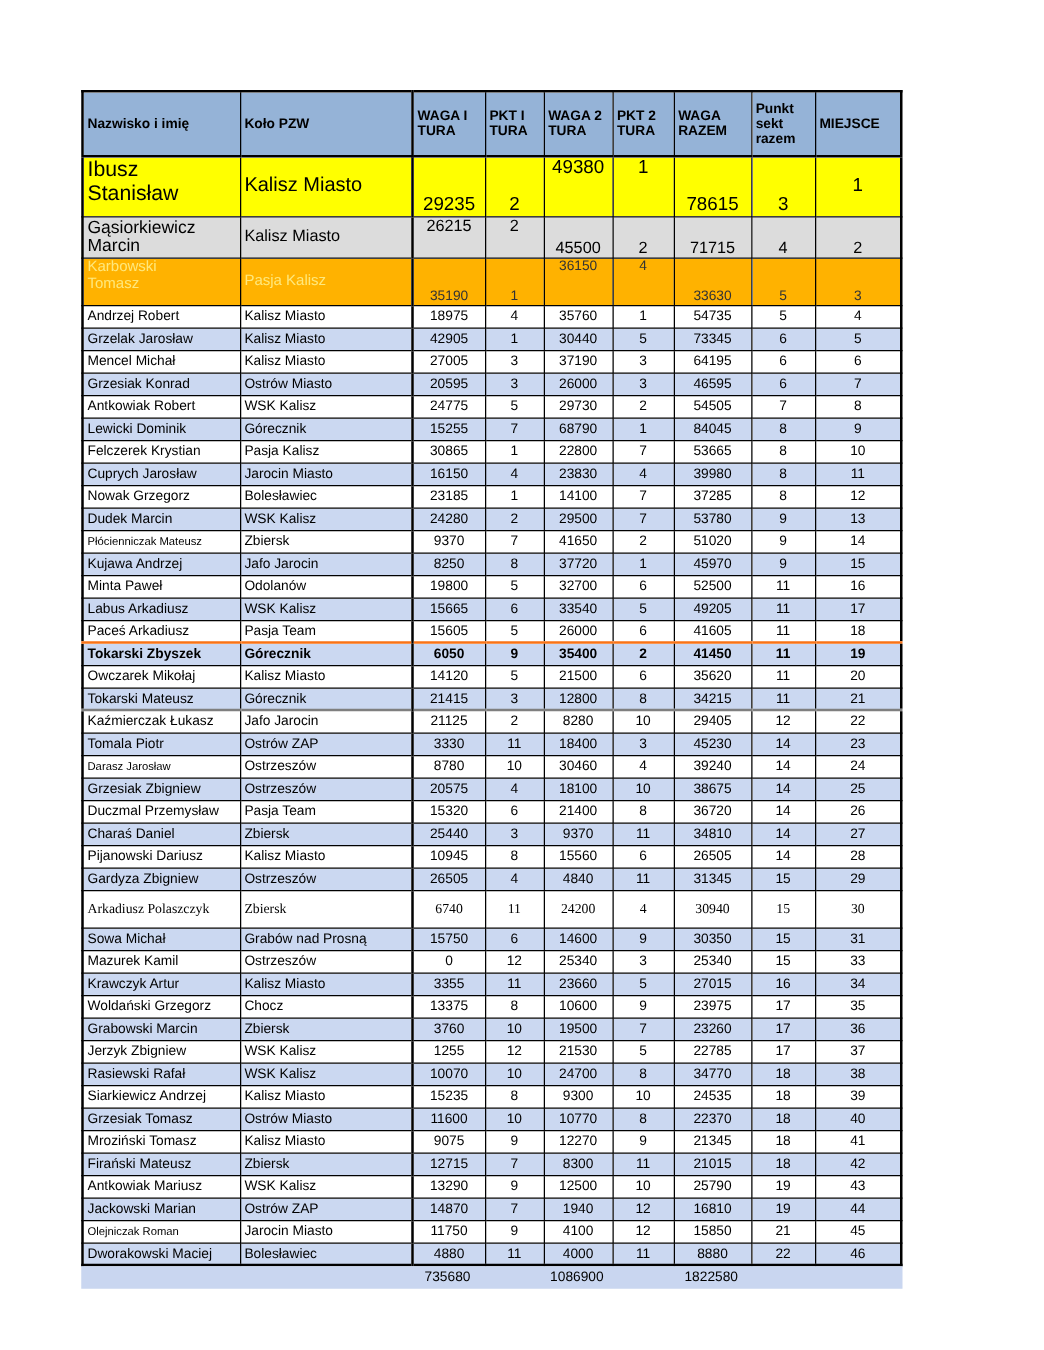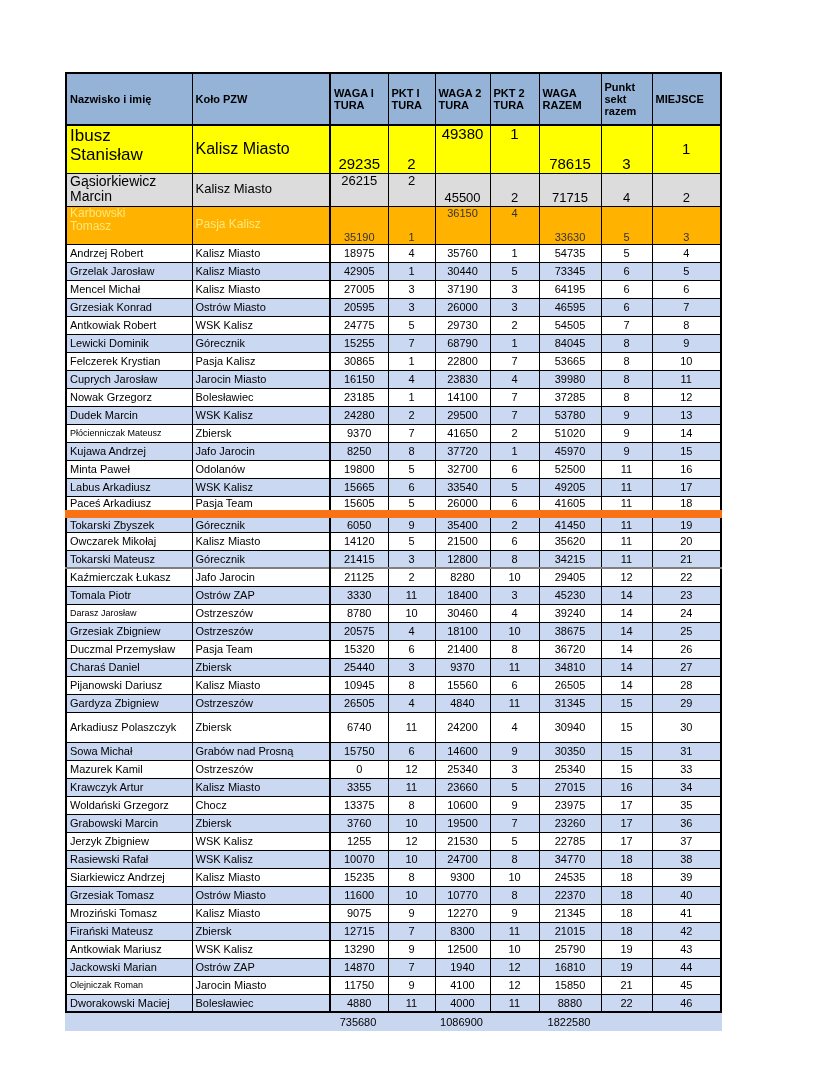--- a/index.html
+++ b/index.html
@@ -35,21 +35,21 @@
   tbody td.txt{text-align:left;padding:0 4px 0 3px;}
   tbody td.num{text-align:center;}
   tbody tr{height:18px;}
   
   tbody tr:nth-child(2n+5) td{background:var(--row-alt-bg,#CBD8F1);}
 
   
   tbody tr:nth-child(1){height:48px;}
   tbody tr:nth-child(2){height:33px;}
   tbody tr:nth-child(3){height:38px;}
-  tbody tr:nth-child(30){height:30px;}
+  tbody tr:nth-child(30){height:30px;font-family:Liberation Serif, serif;}
   tr.hl-gold td{background:var(--gold-bg,#FFFF00);}
   tr.hl-silver td{background:var(--silver-bg,#DCDCDC);}
   tr.hl-bronze td{background:var(--bronze-bg,#FFB200);}
   tr.hl-bronze td.txt{color:var(--bronze-text,#FFE87C);}
   tr.hl-bronze td.num{color:#333;}
   tr.hl-bronze td:first-child{padding-right:30px;}
 
   
   tbody tr:nth-child(1) td:nth-child(1){font-size:17px;}
   tbody tr:nth-child(1) td:nth-child(2){font-size:16px;}
@@ -79,21 +79,21 @@
   tbody tr:nth-child(3) td:nth-child(1){vertical-align:top;}
   tbody tr:nth-child(3) td:nth-child(3),
   tbody tr:nth-child(3) td:nth-child(4){vertical-align:bottom;}
   tbody tr:nth-child(3) td:nth-child(5),
   tbody tr:nth-child(3) td:nth-child(6){vertical-align:top;}
   tbody tr:nth-child(3) td:nth-child(7),
   tbody tr:nth-child(3) td:nth-child(8),
   tbody tr:nth-child(3) td:nth-child(9){vertical-align:bottom;}
 
   
-  tbody tr:nth-child(19) td{border-top:8px solid #f97316;}
+  tbody tr:nth-child(19) td{border-top:2px solid #f97316;font-weight:bold;}
   tbody tr:nth-child(22) td{border-top:2px solid #7f7f7f;}
 
   
   tr.small-name td:first-child{font-size:9px;}
 
   
   .totals{
     display:grid;
     grid-template-columns:126px 138px 58px 47px 55px 49px 62px 51px 69px;
     background:var(--totals-bg,#C9D6F0);

